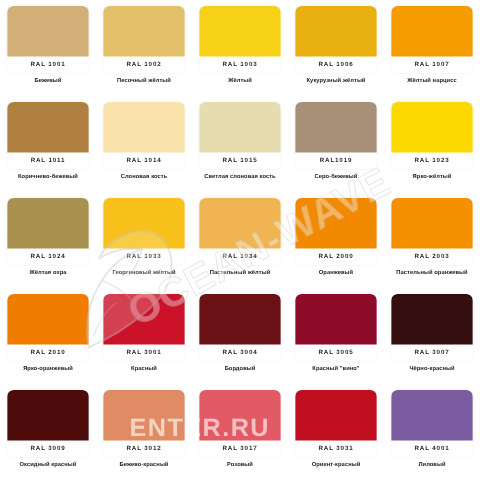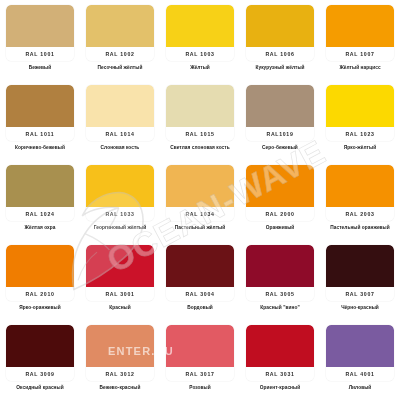--- a/index.html
+++ b/index.html
@@ -112,21 +112,21 @@
   #dolphin-icon {
     position: absolute;
     left: 8px;
     top: 0px;
   }
 
   #enter-ru-watermark {
     position: absolute;
     left: 108px;
     top: 345px;
-    font-size: 11px;
+    font-size: 21px;
     font-weight: bold;
     letter-spacing: 1.2px;
     color: rgba(255,255,255,0.62);
     white-space: nowrap;
   }
 </style>
 </head>
 <body>
 
 <div id="palette-grid">

